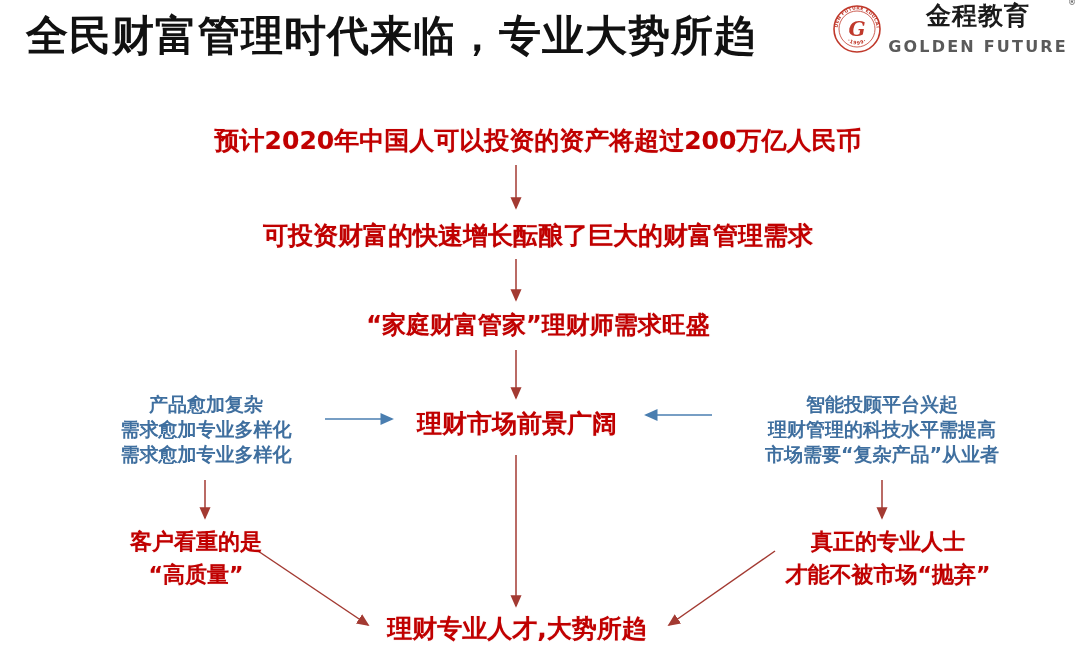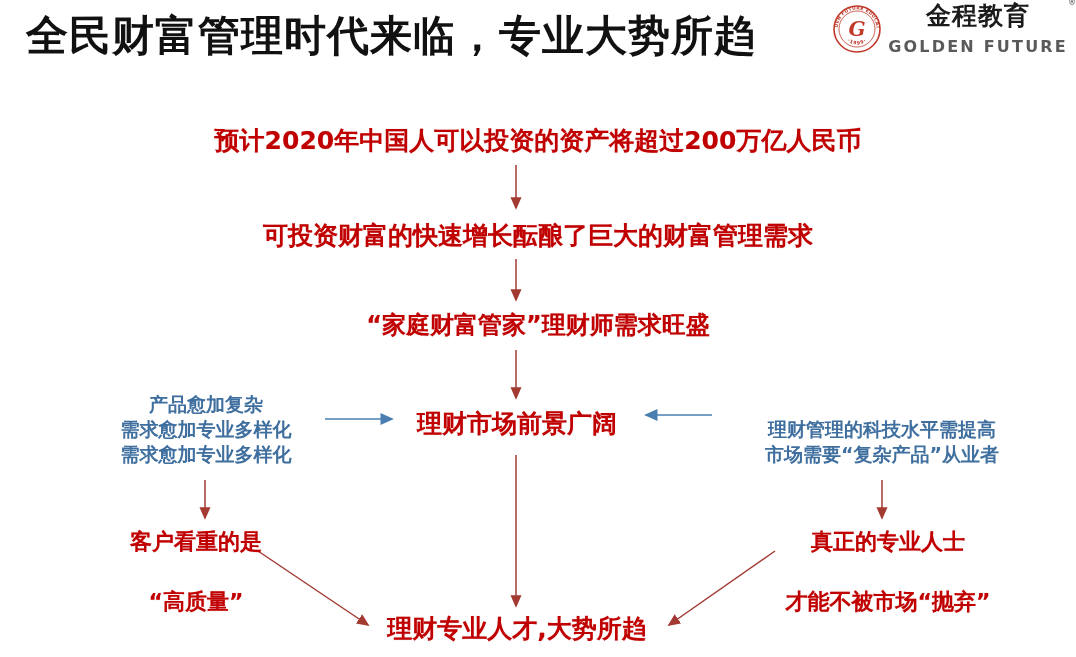--- a/index.html
+++ b/index.html
@@ -103,21 +103,21 @@
 
   .n-left  { left: 206px; transform: translateX(-50%); top: 392px; font-size: 19px; }
   .n-right { left: 882px; transform: translateX(-50%); top: 392px; font-size: 19px; }
 
   .n-left2 {
     left: 196px; transform: translateX(-50%); top: 527px; font-size: 22px;
   }
   .n-right2 {
     left: 888px; transform: translateX(-50%); top: 527px; font-size: 22px;
   }
-  .n-left2 .ln2, .n-right2 .ln2 { display: block; margin-top: 31px; }
+  .n-left2 .ln2, .n-right2 .ln2 { display: block; margin-top: 4px; }
 
   .n-bottom { left: 517px; transform: translateX(-50%); top: 612px; font-size: 25px; }
 
   
   .arrows {
     position: absolute;
     left: 0; top: 0;
     width: 1076px;
     height: 657px;
     pointer-events: none;
@@ -193,21 +193,21 @@
   <div class="node node-red n3">“家庭财富管家”理财师需求旺盛</div>
   <div class="node node-red n4">理财市场前景广阔</div>
 
   <div class="node node-blue n-left">
     <span>产品愈加复杂</span><br>
     <span>需求愈加专业多样化</span><br>
     <span>需求愈加专业多样化</span>
   </div>
 
   <div class="node node-blue n-right">
-    <br>
+    <span>智能投顾平台兴起</span><br>
     <span>理财管理的科技水平需提高</span><br>
     <span>市场需要“复杂产品”从业者</span>
   </div>
 
   <div class="node node-red n-left2">
     <span>客户看重的是</span>
     <span class="ln2">“高质量”</span>
   </div>
 
   <div class="node node-red n-right2">

